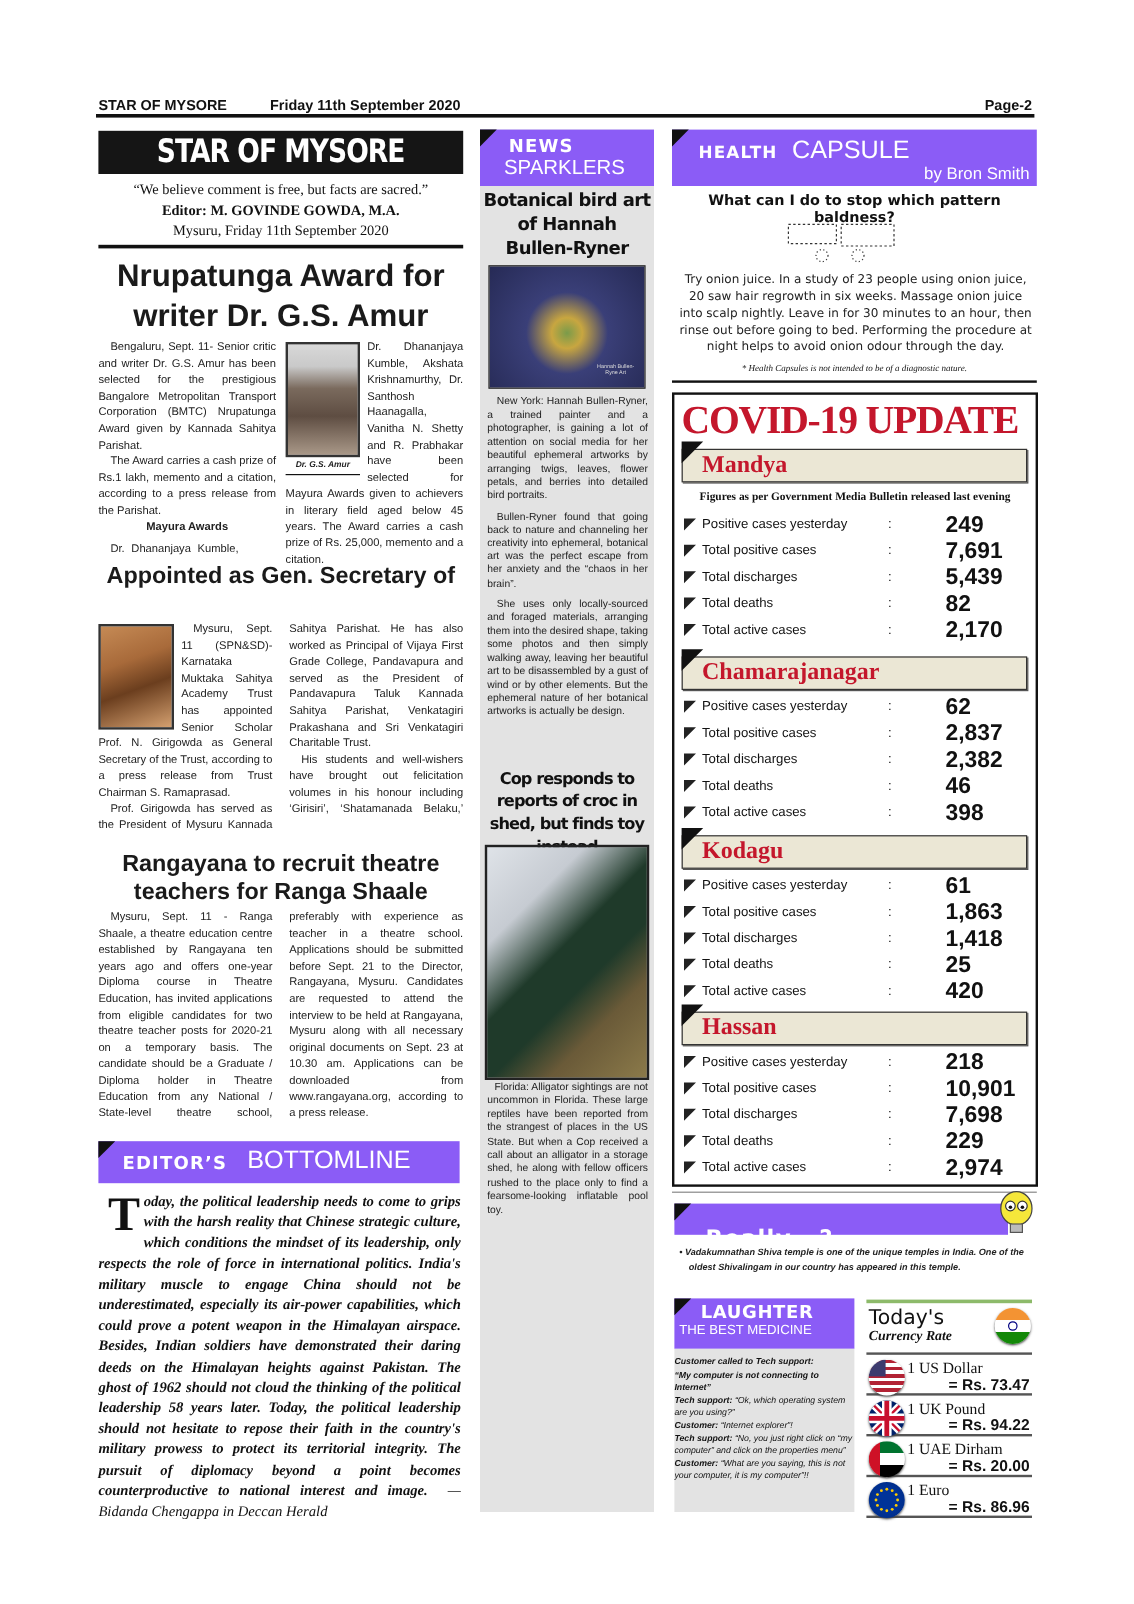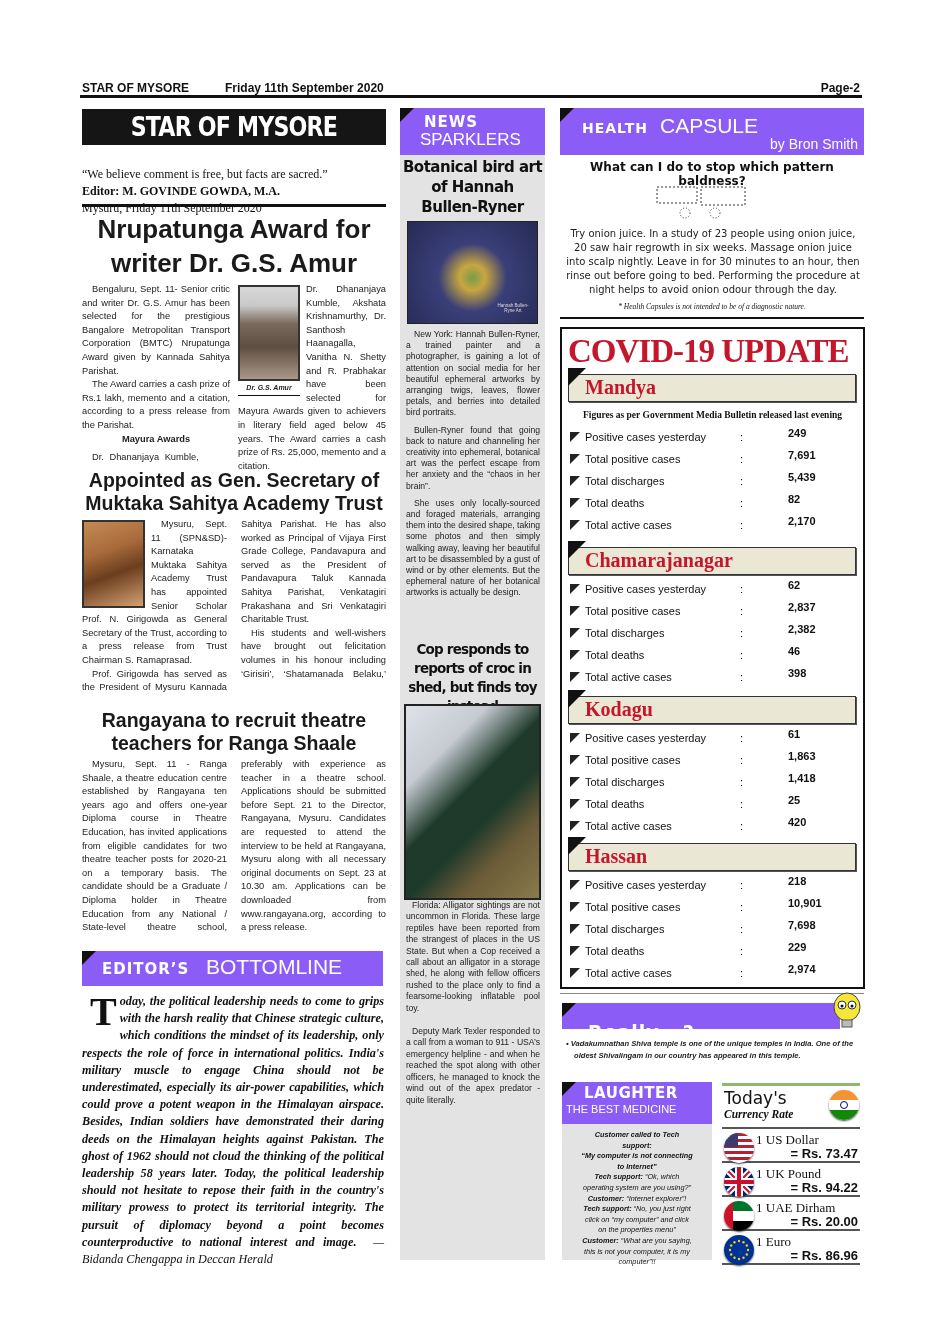--- a/index.html
+++ b/index.html
@@ -5,21 +5,21 @@
 *{box-sizing:border-box;margin:0;padding:0}
 body{width:945px;height:1337px;background:#fff;position:relative;font-family:"Liberation Sans",sans-serif;color:#111;overflow:hidden}
 .abs{position:absolute}
 .topbar{left:80px;top:80px;width:782px;height:18px;border-bottom:3px solid #111;font-size:12px;font-weight:bold}
 .topbar .pub{position:absolute;left:2px;top:1px}
 .topbar .date{position:absolute;left:145px;top:1px}
 .topbar .page{position:absolute;right:2px;top:1px}
 
 .mast{left:82px;top:109px;width:304px;height:36px;background:#151515;color:#fff;text-align:center;font-family:"DejaVu Sans",sans-serif;font-weight:bold;font-size:27px;letter-spacing:-1px;line-height:36px;transform-origin:center}
 .mast span{display:inline-block;transform:scaleX(.82)}
-.motto{left:82px;top:166px;width:304px;text-align:left;font-family:"Liberation Serif",serif;font-size:12px;line-height:17px}
+.motto{left:82px;top:150px;width:304px;text-align:center;font-family:"Liberation Serif",serif;font-size:12px;line-height:17px}
 .motto .ed{font-weight:bold}
 .rule{height:3px;background:#111}
 .h1{font-weight:bold;text-align:center;color:#1a1a1a;line-height:1.12}
 .body{font-size:9.3px;line-height:13.6px;text-align:justify;color:#222}
 .body p{text-indent:10px}
 .col2{column-count:2;column-gap:14px}
 .photo{border:2px solid #333;background:#888}
 .caption{font-size:7px;font-style:italic;font-weight:bold;text-align:center;border-bottom:1px solid #111}
 
 .gbar{background:#8b5cf6;color:#fff;position:absolute}
@@ -32,21 +32,21 @@
 .covid{left:560px;top:327px;width:305px;height:662px;border:2px solid #111}
 .covid-title{color:#c4172c;font-family:"Liberation Serif",serif;font-weight:bold;font-size:33px;letter-spacing:-1px;position:absolute;left:6px;top:4px}
 .district{position:absolute;left:6px;width:288px;height:28px;background:#ebe7d5;border:1.5px solid #333;box-shadow:1px 1px 0 #555}
 .district .tri{position:absolute;left:-1px;top:-7px;width:0;height:0;border-top:18px solid #111;border-right:18px solid transparent;transform:none}
 .district .name{position:absolute;left:16px;top:1px;color:#c4172c;font-family:"Liberation Serif",serif;font-weight:bold;font-size:20px}
 .bulletin{position:absolute;left:0;width:301px;text-align:center;font-family:"Liberation Serif",serif;font-weight:bold;font-size:9.5px}
 .crow{position:absolute;left:6px;width:290px;height:22px;font-size:11px}
 .crow .b{position:absolute;left:2px;top:5px;width:0;height:0;border-top:10px solid #222;border-right:10px solid transparent}
 .crow .l{position:absolute;left:17px;top:4px}
 .crow .c{position:absolute;left:172px;top:4px}
-.crow .v{position:absolute;left:220px;top:0;font-weight:bold;font-size:11px}
+.crow .v{position:absolute;left:220px;top:0;font-weight:bold;font-size:19px}
 .cur-row{position:absolute;left:722px;width:138px;height:33px;border-bottom:2px solid #555}
 .flag{position:absolute;left:2px;top:3px;width:30px;height:30px;border-radius:50%;overflow:hidden;box-shadow:0 1px 2px #444}
 .cur-row .n{position:absolute;left:34px;top:2px;font-family:"Liberation Serif",serif;font-size:13px}
 .cur-row .r{position:absolute;right:2px;top:16px;font-family:Liberation Sans, sans-serif;font-size:13px;font-weight:bold}
 </style>
 </head>
 <body>
 
 <div class="abs topbar">
   <span class="pub">STAR OF MYSORE</span>
@@ -72,21 +72,20 @@
 <div class="abs body" style="left:238px;top:283px;width:148px">
   <div style="float:left;width:62px;height:110px;margin:2px 6px 2px 0">
     <div class="photo" style="width:62px;height:96px;background:linear-gradient(180deg,#d8d8d8 0%,#c9c9c9 20%,#7a6a5d 40%,#5e4d42 65%,#a99888 100%)"></div>
     <div class="caption">Dr. G.S. Amur</div>
   </div>
   <span>Dr. Dhananjaya Kumble, Akshata Krishnamurthy, Dr. Santhosh Haanagalla, Vanitha N. Shetty and R. Prabhakar have been selected for Mayura Awards given to achievers in literary field aged below 45 years. The Award carries a cash prize of Rs. 25,000, memento and a citation.</span>
 </div>
 
 <div class="abs h1" style="left:82px;top:469px;width:304px;font-size:19.5px;line-height:23px">
   <div>Appointed as Gen. Secretary of</div>
-  <div>Muktaka Sahitya Academy Trust</div>
 </div>
 <div class="abs body col2" style="left:82px;top:518px;width:304px;height:184px">
   <div class="photo" style="float:left;width:63px;height:88px;margin:2px 6px 2px 0;background:linear-gradient(160deg,#c58a55 0%,#a86a3a 35%,#6b3e1e 60%,#d4a070 100%)"></div>
   <p>Mysuru, Sept. 11 (SPN&amp;SD)- Karnataka Muktaka Sahitya Academy Trust has appointed Senior Scholar Prof. N. Girigowda as General Secretary of the Trust, according to a press release from Trust Chairman S. Ramaprasad.</p>
   <p>Prof. Girigowda has served as the President of Mysuru Kannada Sahitya Parishat. He has also worked as Principal of Vijaya First Grade College, Pandavapura and served as the President of Pandavapura Taluk Kannada Sahitya Parishat, Venkatagiri Prakashana and Sri Venkatagiri Charitable Trust.</p>
   <p>His students and well-wishers have brought out felicitation volumes in his honour including ‘Girisiri’, ‘Shatamanada Belaku,’ ‘Manikya Deepti’ and ‘Aparupada Aparanji.’</p>
 </div>
 
 <div class="abs h1" style="left:82px;top:709px;width:304px;font-size:19.5px;line-height:23px">Rangayana to recruit theatre teachers for Ranga Shaale</div>
 <div class="abs body col2" style="left:82px;top:758px;width:304px;height:186px">
@@ -116,21 +115,20 @@
 </div>
 <div class="abs" style="left:406px;top:329px;width:134px;font-size:8.6px;line-height:11.2px;text-align:justify;color:#222">
   <p style="text-indent:8px;margin-bottom:6px">New York: Hannah Bullen-Ryner, a trained painter and a photographer, is gaining a lot of attention on social media for her beautiful ephemeral artworks by arranging twigs, leaves, flower petals, and berries into detailed bird portraits.</p>
   <p style="text-indent:8px;margin-bottom:6px">Bullen-Ryner found that going back to nature and channeling her creativity into ephemeral, botanical art was the perfect escape from her anxiety and the “chaos in her brain”.</p>
   <p style="text-indent:8px">She uses only locally-sourced and foraged materials, arranging them into the desired shape, taking some photos and then simply walking away, leaving her beautiful art to be disassembled by a gust of wind or by other elements. But the ephemeral nature of her botanical artworks is actually be design.</p>
 </div>
 <div class="abs" style="left:402px;top:640px;width:141px;text-align:center;font-family:'DejaVu Sans',sans-serif;font-weight:bold;font-size:13.5px;line-height:19px;letter-spacing:-.8px">Cop responds to reports of croc in shed, but finds toy instead</div>
 <div class="abs" style="left:404px;top:704px;width:137px;height:196px;border:2px solid #222;background:linear-gradient(135deg,#dfe3e8 0%,#c6cbd2 25%,#1f3a2a 45%,#1f3a2a 60%,#6a5a38 75%,#8b7a4a 100%)"></div>
 <div class="abs" style="left:406px;top:900px;width:134px;font-size:8.6px;line-height:11.4px;text-align:justify;color:#222">
   <p style="text-indent:6px;margin-bottom:12px">Florida: Alligator sightings are not uncommon in Florida. These large reptiles have been reported from the strangest of places in the US State. But when a Cop received a call about an alligator in a storage shed, he along with fellow officers rushed to the place only to find a fearsome-looking inflatable pool toy.</p>
-  <p style="text-indent:6px;margin-bottom:12px">Deputy Mark Texler responded to a call from a woman to 911 - USA’s emergency helpline - and when he reached the spot along with other officers, he managed to knock the wind out of the apex predator - quite literally.</p>
 </div>
 
 <div class="gbar" style="left:560px;top:108px;width:304px;height:47px">
   <div class="tri"></div>
   <span class="sans-b" style="position:absolute;left:22px;top:12px;font-size:14px;letter-spacing:1px">HEALTH</span>
   <span style="position:absolute;left:100px;top:6px;font-size:21px">CAPSULE</span>
   <span style="position:absolute;right:6px;top:28px;font-size:14px">by Bron Smith</span>
 </div>
 <div class="abs" style="left:560px;top:160px;width:304px;text-align:center;font-family:'DejaVu Sans',sans-serif;font-weight:bold;font-size:12px">What can I do to stop which pattern baldness?</div>
 <div class="abs" style="left:655px;top:185px;width:95px;height:36px">
@@ -301,21 +299,21 @@
       <rect x="12" y="29" width="10" height="7" fill="#bbb" stroke="#555"></rect>
     </svg>
 </div>
 <div class="abs" style="left:562px;top:1038px;width:302px;font-style:italic;font-weight:bold;font-size:7.6px;line-height:12px;color:#222;padding-left:12px;text-indent:-8px">• <span>Vadakumnathan Shiva temple is one of the unique temples in India. One of the oldest Shivalingam in our country has appeared in this temple.</span></div>
 
 <div class="gbar" style="left:562px;top:1082px;width:150px;height:42px">
   <div class="tri"></div>
   <div class="sans-b" style="position:absolute;left:22px;top:2px;font-size:15px;letter-spacing:.5px">LAUGHTER</div>
   <div style="position:absolute;left:4px;top:21px;font-size:11px">THE BEST MEDICINE</div>
 </div>
-<div class="abs ggrey" id="laughter" style="left:562px;top:1124px;width:150px;height:136px;padding:6px 19px;text-align:center;font-style:italic;font-size:7.3px;line-height:10.6px">
+<div class="abs ggrey" id="laughter" style="left:562px;top:1124px;width:150px;height:136px;padding:6px 0;text-align:left;font-style:italic;font-size:7.3px;line-height:10.6px">
     <div><b>Customer called to Tech support:</b><br><b>“My computer is not connecting to Internet”</b></div>
     <div><b>Tech support:</b><span> “Ok, which operating system are you using?”</span></div>
     <div><b>Customer:</b><span> “Internet explorer”!</span></div>
     <div><b>Tech support:</b><span> “No, you just right click on “my computer” and click on the properties menu”</span></div>
     <div><b>Customer:</b><span> “What are you saying, this is not your computer, it is my computer”!!</span></div>
   </div>
 
 <div class="abs" style="left:722px;top:1083px;width:138px;height:3px;background:#8dba6a"></div>
 <div class="abs" style="left:724px;top:1088px;font-family:'DejaVu Sans',sans-serif;font-weight:400;font-size:17px">Today's</div>
 <div class="abs" style="left:724px;top:1108px;font-family:'Liberation Serif',serif;font-style:italic;font-weight:bold;font-size:11.5px">Currency Rate</div>

